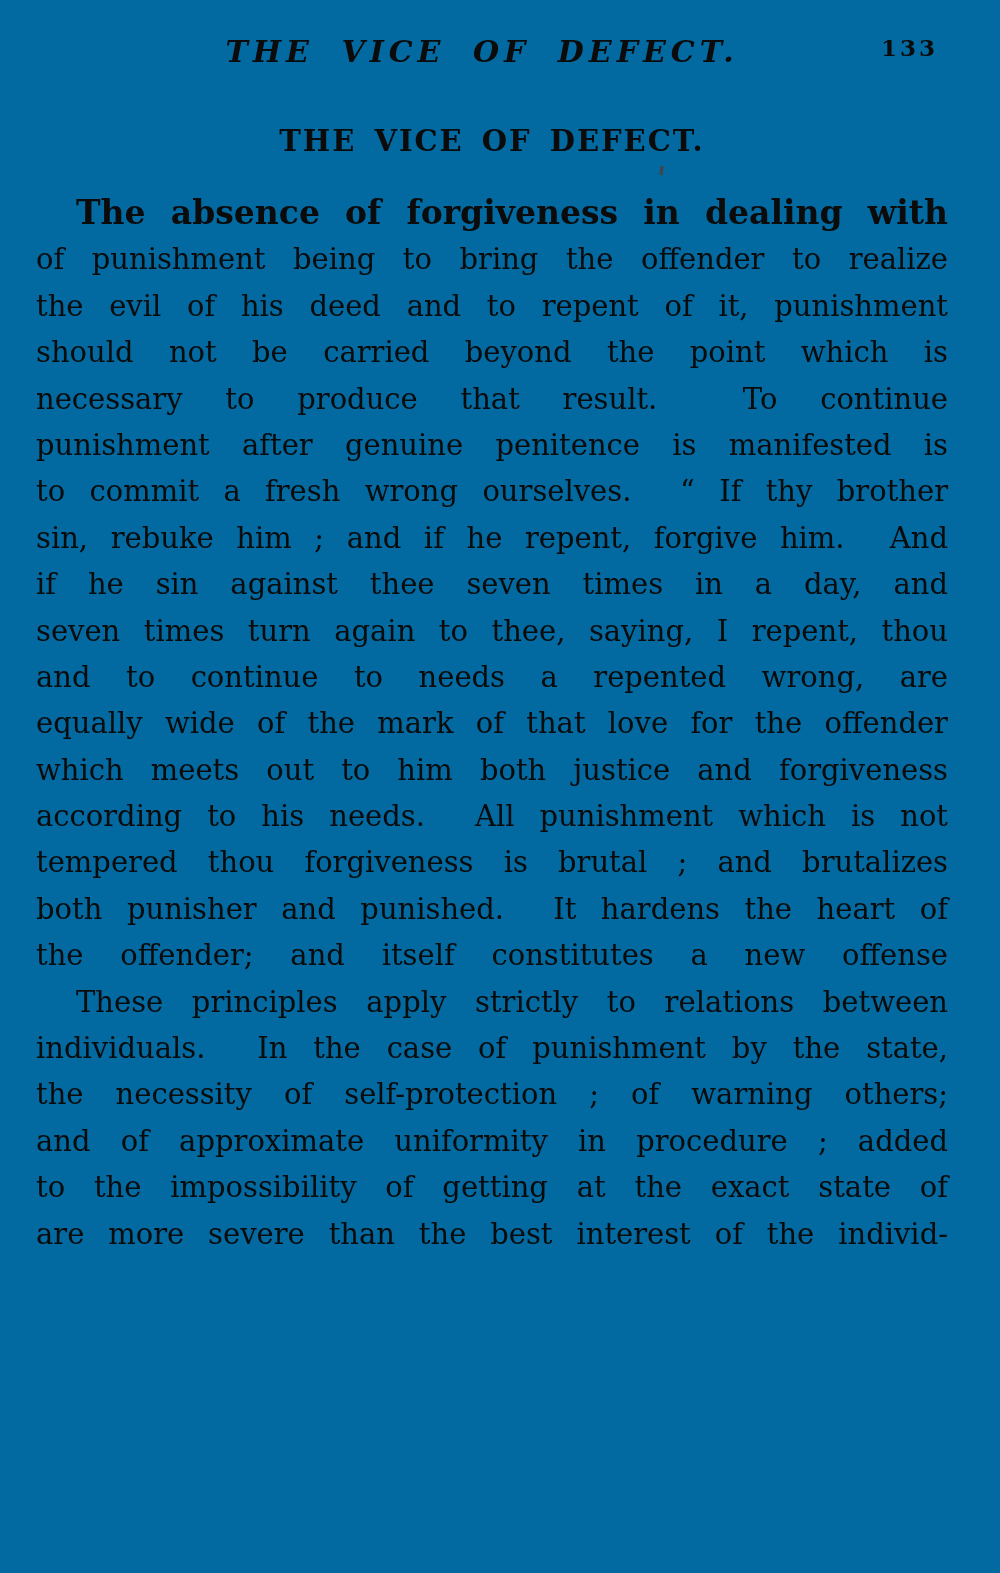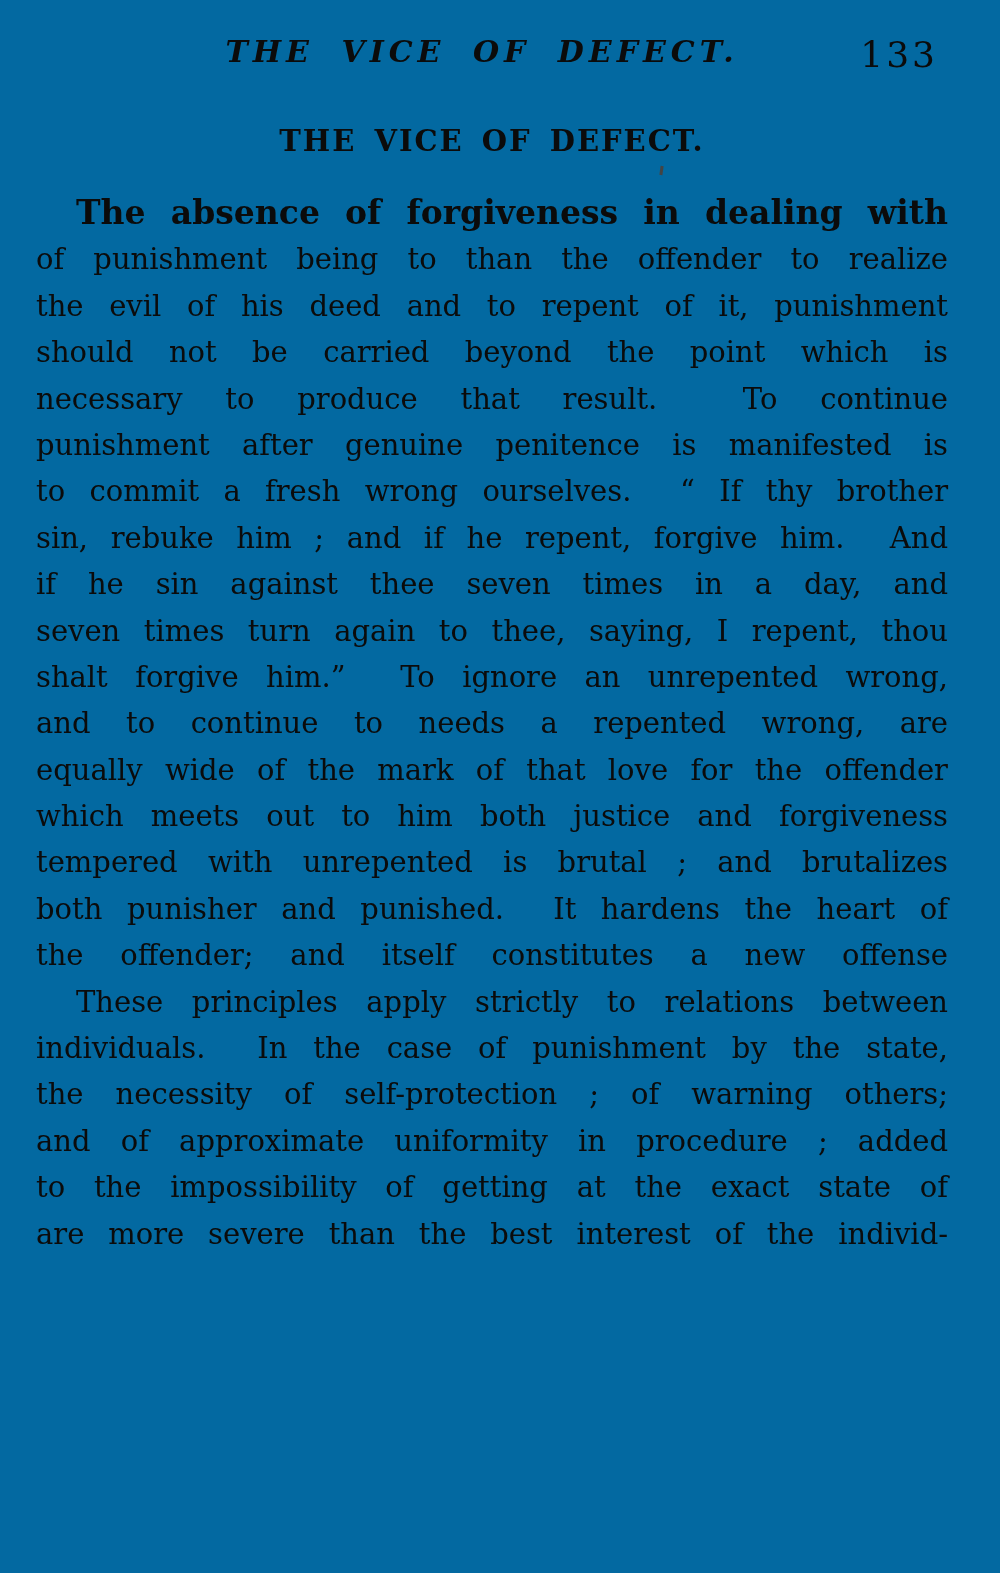--- a/index.html
+++ b/index.html
@@ -33,22 +33,22 @@
     font-weight: bold;
     font-size: 30px;
     letter-spacing: 5px;
     word-spacing: 12px;
     transform: translateX(-18px);
   }
   .page-number {
     position: absolute;
     right: 62px;
     top: 0px;
-    font-size: 36px;
-    font-weight: normal;
+    font-size: 23px;
+    font-weight: bold;
     letter-spacing: 3px;
   }
   
   .section-title {
     position: absolute;
     top: 124px;
     left: 0;
     width: 100%;
     text-align: center;
     font-size: 29px;
@@ -96,34 +96,34 @@
     <div class="running-head">THE VICE OF DEFECT.</div>
     <div class="page-number">133</div>
   </div>
 
   <div class="section-title">THE VICE OF DEFECT.</div>
 
   <div class="artifact"></div>
 
   <div class="text-block" id="text-block">
       <div class="line indent"><span class="seg bold">The absence of forgiveness in dealing with</span></div>
-      <div class="line"><span class="seg">of punishment being to than the offender to realize</span></div>
+      <div class="line"><span class="seg">of punishment being to bring the offender to realize</span></div>
       <div class="line"><span class="seg">the evil of his deed and to repent of it, punishment</span></div>
       <div class="line"><span class="seg">should not be carried beyond the point which is</span></div>
       <div class="line"><span class="seg">necessary to produce that result. &nbsp;To continue</span></div>
       <div class="line"><span class="seg">punishment after genuine penitence is manifested is</span></div>
       <div class="line"><span class="seg">to commit a fresh wrong ourselves. &nbsp;“ If thy brother</span></div>
       <div class="line"><span class="seg">sin, rebuke him ; and if he repent, forgive him. &nbsp;And</span></div>
       <div class="line"><span class="seg">if he sin against thee seven times in a day, and</span></div>
       <div class="line"><span class="seg">seven times turn again to thee, saying, I repent, thou</span></div>
-      <div class="line"><span class="seg">shalt forgive him.” &nbsp;To ignore an unrepented wrong,</span></div>
       <div class="line"><span class="seg">and to continue to needs a repented wrong, are</span></div>
       <div class="line"><span class="seg">equally wide of the mark of that love for the offender</span></div>
       <div class="line"><span class="seg">which meets out to him both justice and forgiveness</span></div>
-      <div class="line"><span class="seg">tempered with unrepented is brutal ; and brutalizes</span></div>
+      <div class="line"><span class="seg">according to his needs. &nbsp;All punishment which is not</span></div>
+      <div class="line"><span class="seg">tempered thou forgiveness is brutal ; and brutalizes</span></div>
       <div class="line"><span class="seg">both punisher and punished. &nbsp;It hardens the heart of</span></div>
       <div class="line"><span class="seg">the offender; and itself constitutes a new offense</span></div>
       <div class="line indent"><span class="seg">These principles apply strictly to relations between</span></div>
       <div class="line"><span class="seg">individuals. &nbsp;In the case of punishment by the state,</span></div>
       <div class="line"><span class="seg">the necessity of self-protection ; of warning others;</span></div>
       <div class="line"><span class="seg">and of approximate uniformity in procedure ; added</span></div>
       <div class="line"><span class="seg">to the impossibility of getting at the exact state of</span></div>
       <div class="line"><span class="seg">are more severe than the best interest of the individ-</span></div>
     </div>
 

